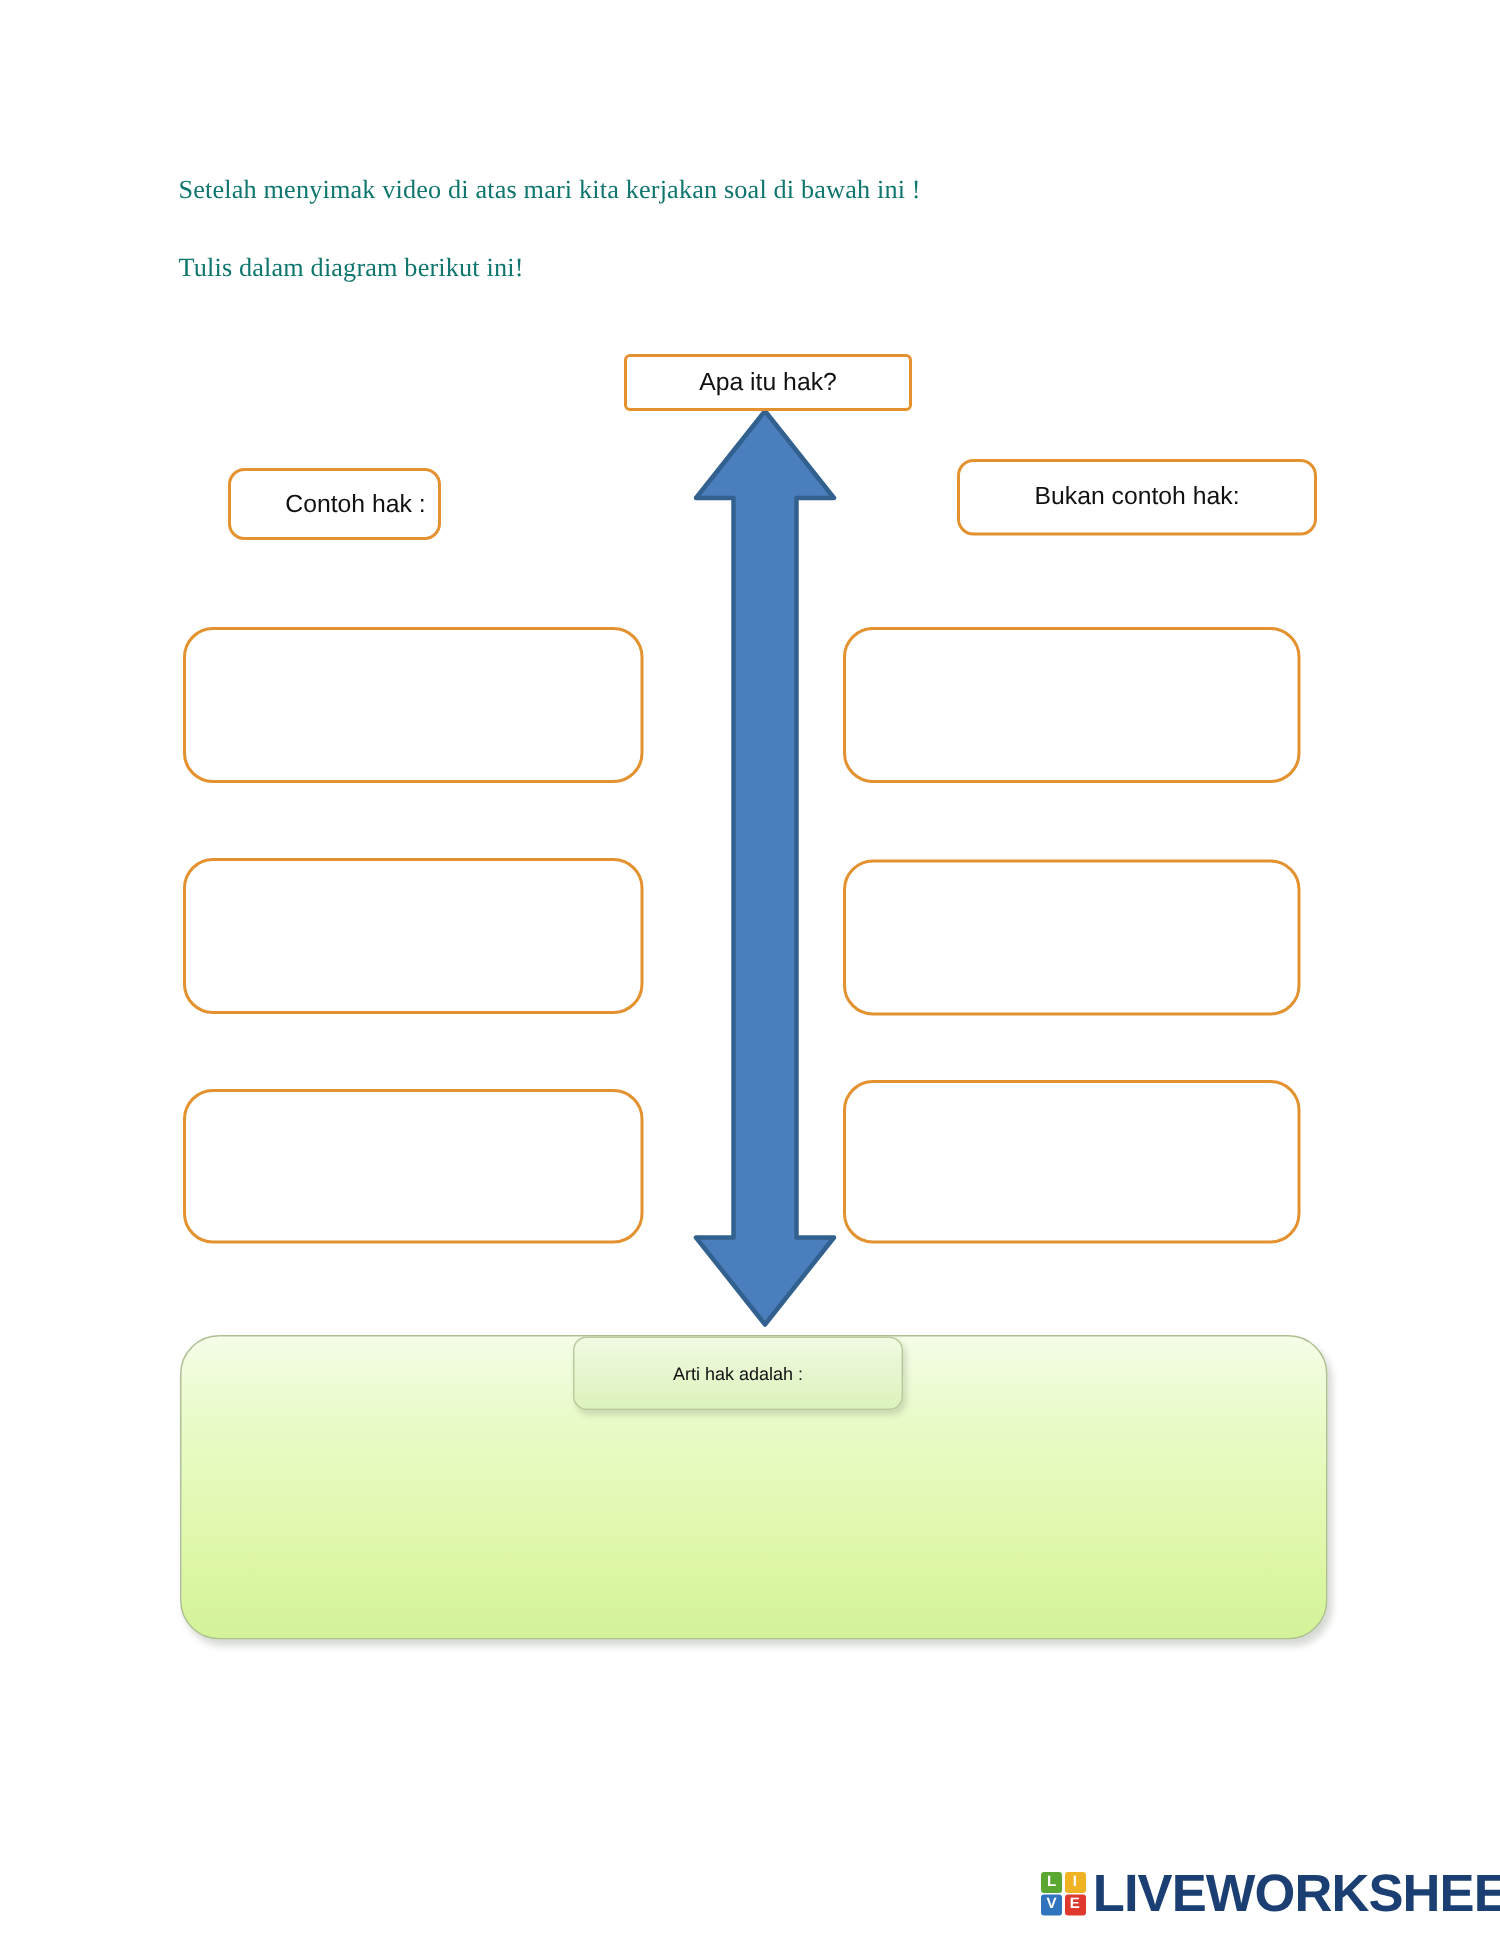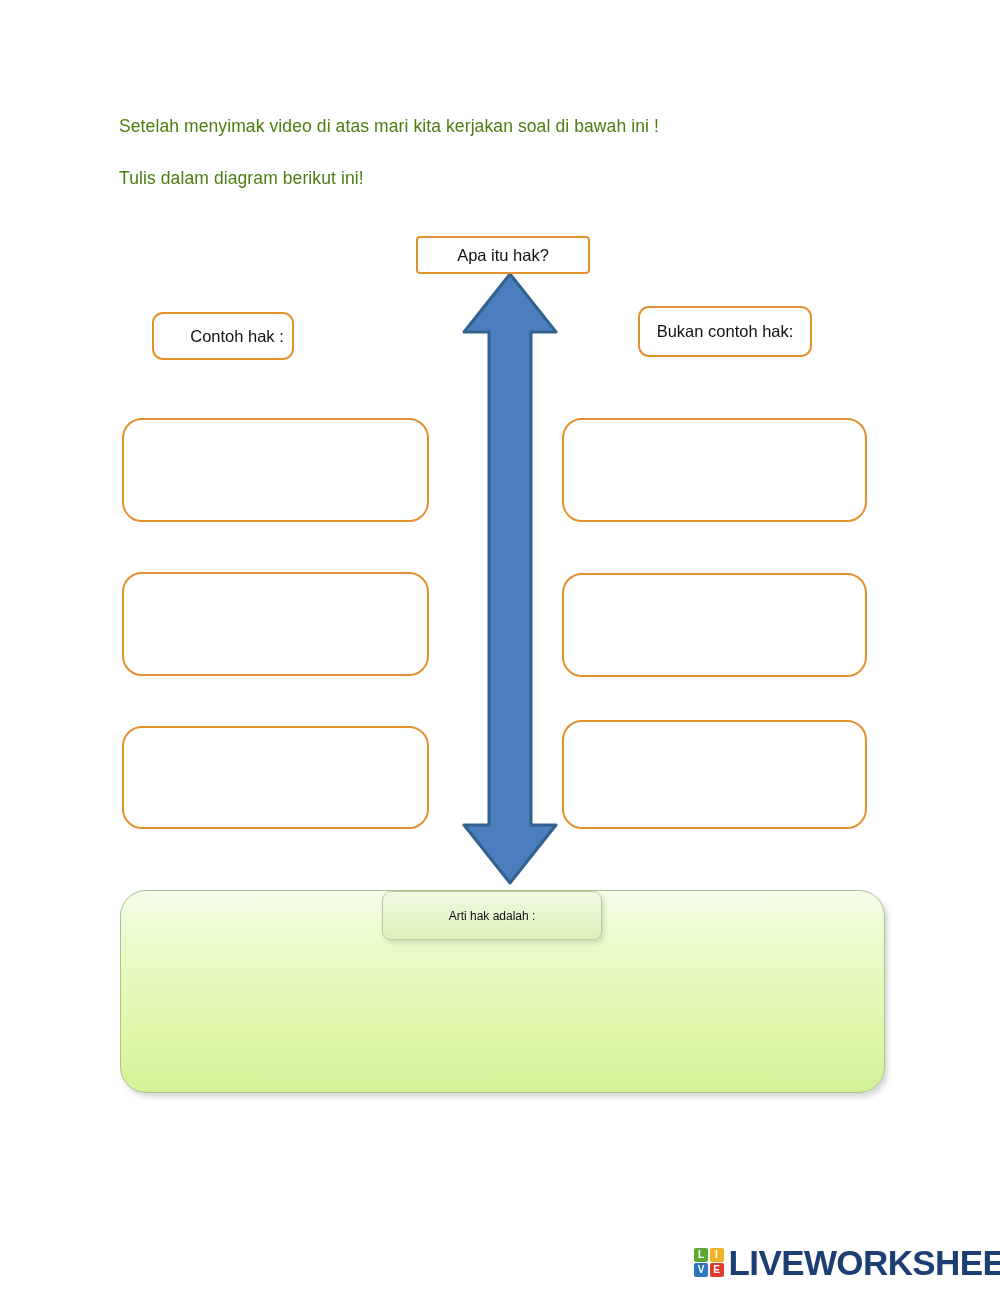--- a/index.html
+++ b/index.html
@@ -15,23 +15,23 @@
     position: relative;
     width: 1000px;
     height: 1291px;
     background: #ffffff;
     overflow: hidden;
   }
 
   
   .instruction {
     position: absolute;
-    font-family: Liberation Sans, sans-serif;
+    font-family: Liberation Serif, serif;
     font-size: 17.5px;
-    color: #4d7c0f;
+    color: #0f766e;
     white-space: nowrap;
     letter-spacing: 0.1px;
   }
   #instr-1 { left: 119px; top: 116px; }
   #instr-2 { left: 119px; top: 168px; }
 
   
   .label-box {
     position: absolute;
     box-sizing: border-box;
@@ -44,36 +44,36 @@
     font-family: "Liberation Sans", sans-serif;
     font-size: 16.5px;
     color: #111111;
     white-space: nowrap;
     z-index: 6;
   }
 
   #label-apa-itu-hak {
     left: 416px;
     top: 236px;
-    width: 174px;
+    width: 192px;
     height: 38px;
     border-radius: 4px;
   }
   #label-contoh-hak {
     left: 152px;
     top: 312px;
     width: 142px;
     height: 48px;
     border-radius: 11px;
     padding-left: 28px;
   }
   #label-bukan-contoh-hak {
     left: 638px;
     top: 306px;
-    width: 174px;
+    width: 240px;
     height: 51px;
     border-radius: 11px;
   }
 
   
   .answer-box {
     position: absolute;
     box-sizing: border-box;
     background: #ffffff;
     border: 2px solid #e3922f;

